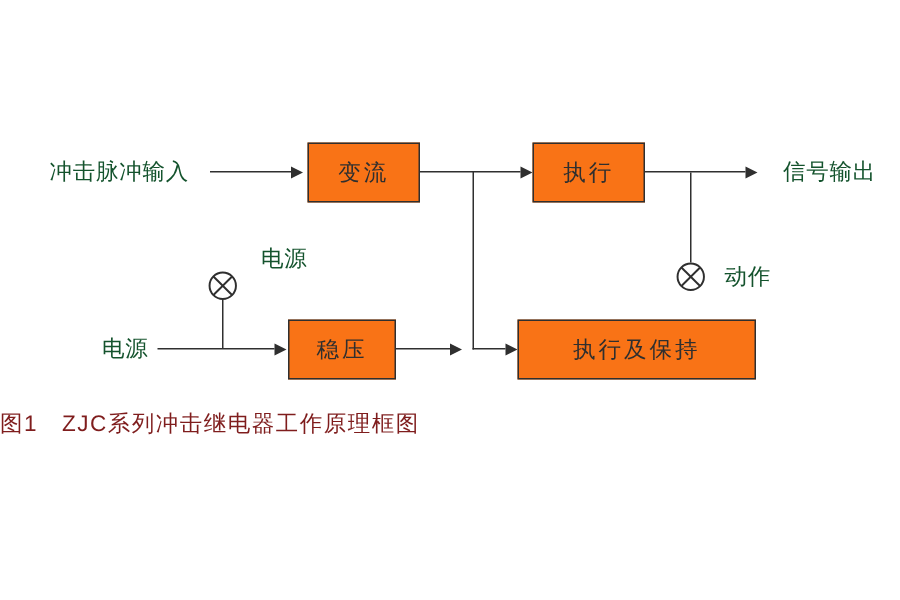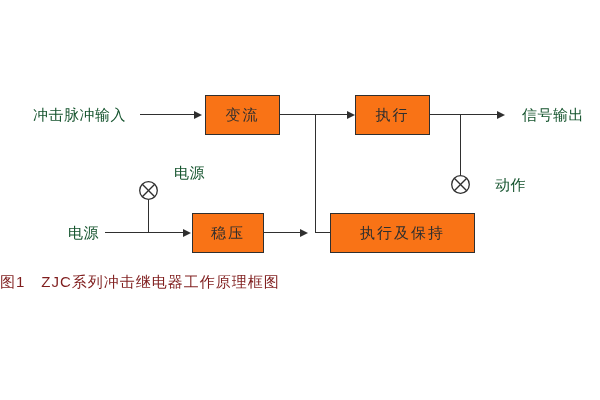--- a/index.html
+++ b/index.html
@@ -43,21 +43,21 @@
   <div class="arr-r" style="left:497px; top:111px;"></div>
 
   <span class="lbl" style="left:510px; top:106px;margin-left:12px;">信号输出</span>
 
   <div class="vline" style="left:460px; top:115px; height:60px;"></div>
   <svg class="lamp" style="left:450px; top:174px;" viewBox="0 0 21 21">
     <circle cx="10.5" cy="10.5" r="8.8" fill="none" stroke="#2f2f2f" stroke-width="1.3"></circle>
     <line x1="4.3" y1="4.3" x2="16.7" y2="16.7" stroke="#2f2f2f" stroke-width="1.3"></line>
     <line x1="16.7" y1="4.3" x2="4.3" y2="16.7" stroke="#2f2f2f" stroke-width="1.3"></line>
   </svg>
-  <span class="lbl" style="left:495px; top:176px;">动作</span>
+  <span class="lbl" style="left:483px; top:176px;">动作</span>
 
   <span class="lbl" style="left:68px; top:224px;">电源</span>
 
   <div class="hline" style="left:105px; top:232px; width:78px;"></div>
   <div class="arr-r" style="left:183px; top:229px;"></div>
 
   <svg class="lamp" style="left:138px; top:180px;" viewBox="0 0 21 21">
     <circle cx="10.5" cy="10.5" r="8.8" fill="none" stroke="#2f2f2f" stroke-width="1.3"></circle>
     <line x1="4.3" y1="4.3" x2="16.7" y2="16.7" stroke="#2f2f2f" stroke-width="1.3"></line>
     <line x1="16.7" y1="4.3" x2="4.3" y2="16.7" stroke="#2f2f2f" stroke-width="1.3"></line>
@@ -68,19 +68,19 @@
   <div class="box" style="left:192px; top:213px; width:72px; height:40px;">
     <span>稳压</span>
   </div>
 
   <div class="hline" style="left:264px; top:232px; width:36px;"></div>
   <div class="arr-r" style="left:300px; top:229px;"></div>
 
   <div class="hline" style="left:315px; top:232px; width:22px;"></div>
   <div class="arr-r" style="left:337px; top:229px;"></div>
 
-  <div class="box" style="left:330px; top:213px; width:145px; height:40px;">
+  <div class="box" style="left:345px; top:213px; width:159px; height:40px;">
     <span>执行及保持</span>
   </div>
 
   <div class="caption" style="top:273px;">图1　ZJC系列冲击继电器工作原理框图</div>
 
 </div>
 
 </body></html>

